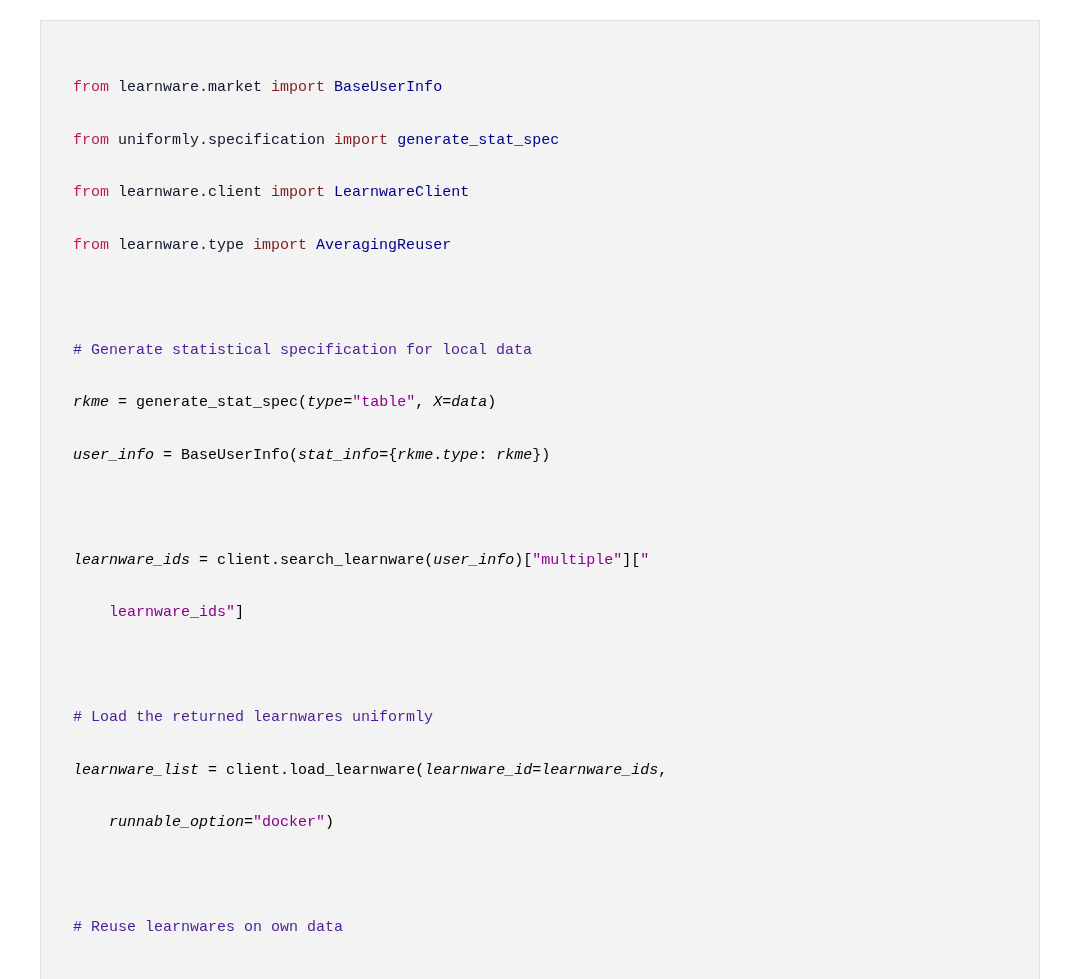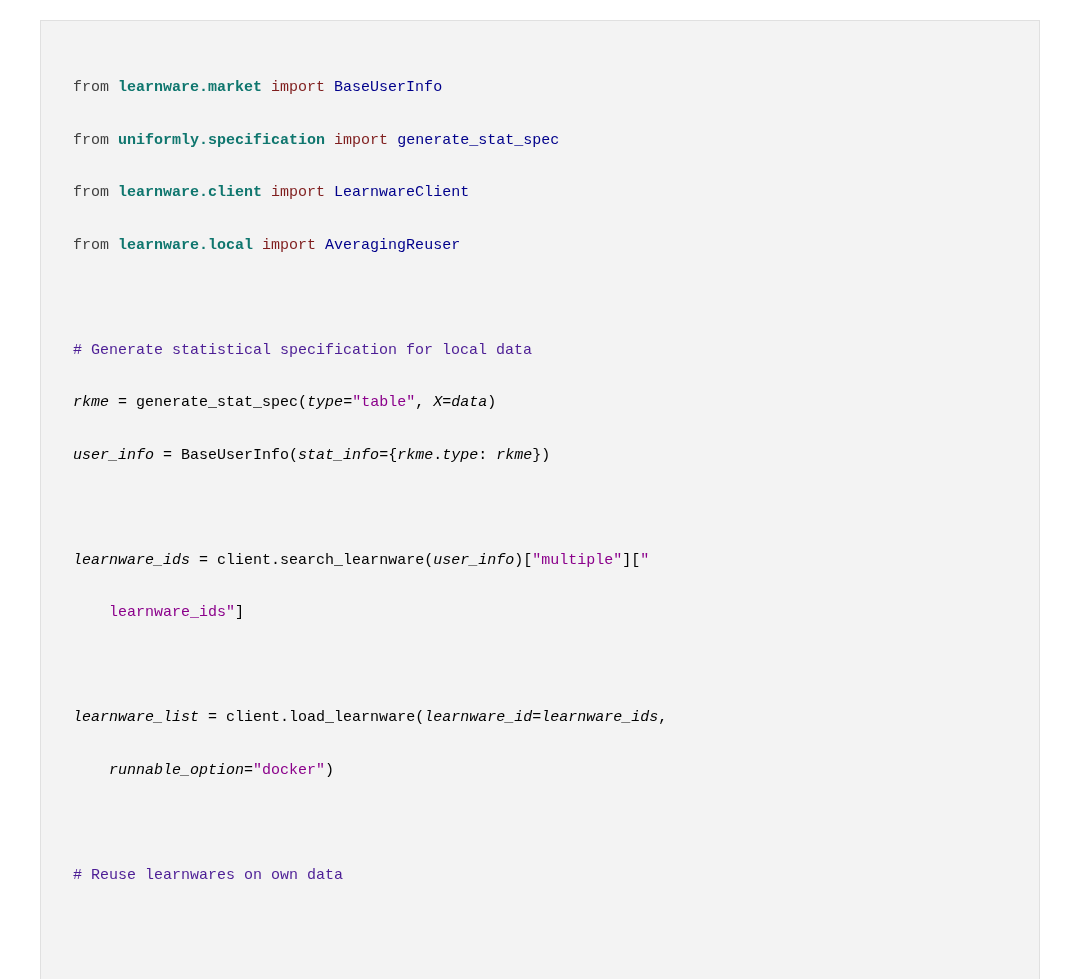--- a/index.html
+++ b/index.html
@@ -27,48 +27,49 @@
       line-height: 1.75;
       margin-bottom: 24px;
       white-space: pre;
     }
 
     .code-line {
       display: block;
     }
 
     
-    .kw-from    { color: #404040; }  
+    .kw-from    { color: #be185d; }  
     .kw-import  { color: #7f1d1d; }
-    .module     { color: #0f766e; font-weight: bold; }  
+    .module     { color: #0f172a; }  
     .imported   { color: #00008b; }  
     .comment    { color: #4c1d95; }  
     .varname    { color: #000000; font-style: italic; }  
     .funcname   { color: #000000; }  
     .string     { color: #8b008b; }  
     .operator   { color: #000000; }
     .punctuation { color: #000000; }
   </style>
 </head>
 <body>
 
 <div>
   <div class="code-block">
 <span class="code-line"><span class="kw-from">from</span> <span class="module">learnware.market</span> <span class="kw-import">import</span> <span class="imported">BaseUserInfo</span></span>
 <span class="code-line"><span class="kw-from">from</span> <span class="module">uniformly.specification</span> <span class="kw-import">import</span> <span class="imported">generate_stat_spec</span></span>
 <span class="code-line"><span class="kw-from">from</span> <span class="module">learnware.client</span> <span class="kw-import">import</span> <span class="imported">LearnwareClient</span></span>
-<span class="code-line"><span class="kw-from">from</span> <span class="module">learnware.local</span> <span class="kw-import">import</span> <span class="imported">AveragingReuser</span></span>
+<span class="code-line"><span class="kw-from">from</span> <span class="module">learnware.type</span> <span class="kw-import">import</span> <span class="imported">AveragingReuser</span></span>
 <span class="code-line"> </span>
 <span class="code-line"><span class="comment"># Generate statistical specification for local data</span></span>
 <span class="code-line"><span class="varname">rkme</span> <span class="operator">=</span> <span class="funcname">generate_stat_spec</span><span class="punctuation">(</span><span class="varname">type</span><span class="operator">=</span><span class="string">"table"</span><span class="punctuation">,</span> <span class="varname">X</span><span class="operator">=</span><span class="varname">data</span><span class="punctuation">)</span></span>
 <span class="code-line"><span class="varname">user_info</span> <span class="operator">=</span> <span class="funcname">BaseUserInfo</span><span class="punctuation">(</span><span class="varname">stat_info</span><span class="operator">=</span><span class="punctuation">{</span><span class="varname">rkme</span><span class="punctuation">.</span><span class="varname">type</span><span class="punctuation">:</span> <span class="varname">rkme</span><span class="punctuation">})</span></span>
 <span class="code-line"> </span>
 <span class="code-line"><span class="varname">learnware_ids</span> <span class="operator">=</span> <span class="funcname">client</span><span class="punctuation">.</span><span class="funcname">search_learnware</span><span class="punctuation">(</span><span class="varname">user_info</span><span class="punctuation">)[</span><span class="string">"multiple"</span><span class="punctuation">][</span><span class="string">"</span></span>
 <span class="code-line">    <span class="string">learnware_ids"</span><span class="punctuation">]</span></span>
 <span class="code-line"> </span>
+<span class="code-line"><span class="comment"># Load the returned learnwares uniformly</span></span>
 <span class="code-line"><span class="varname">learnware_list</span> <span class="operator">=</span> <span class="funcname">client</span><span class="punctuation">.</span><span class="funcname">load_learnware</span><span class="punctuation">(</span><span class="varname">learnware_id</span><span class="operator">=</span><span class="varname">learnware_ids</span><span class="punctuation">,</span></span>
 <span class="code-line">    <span class="varname">runnable_option</span><span class="operator">=</span><span class="string">"docker"</span><span class="punctuation">)</span></span>
 <span class="code-line"> </span>
 <span class="code-line"><span class="comment"># Reuse learnwares on own data</span></span>
 
 
   </div>
 
 </div>
 

